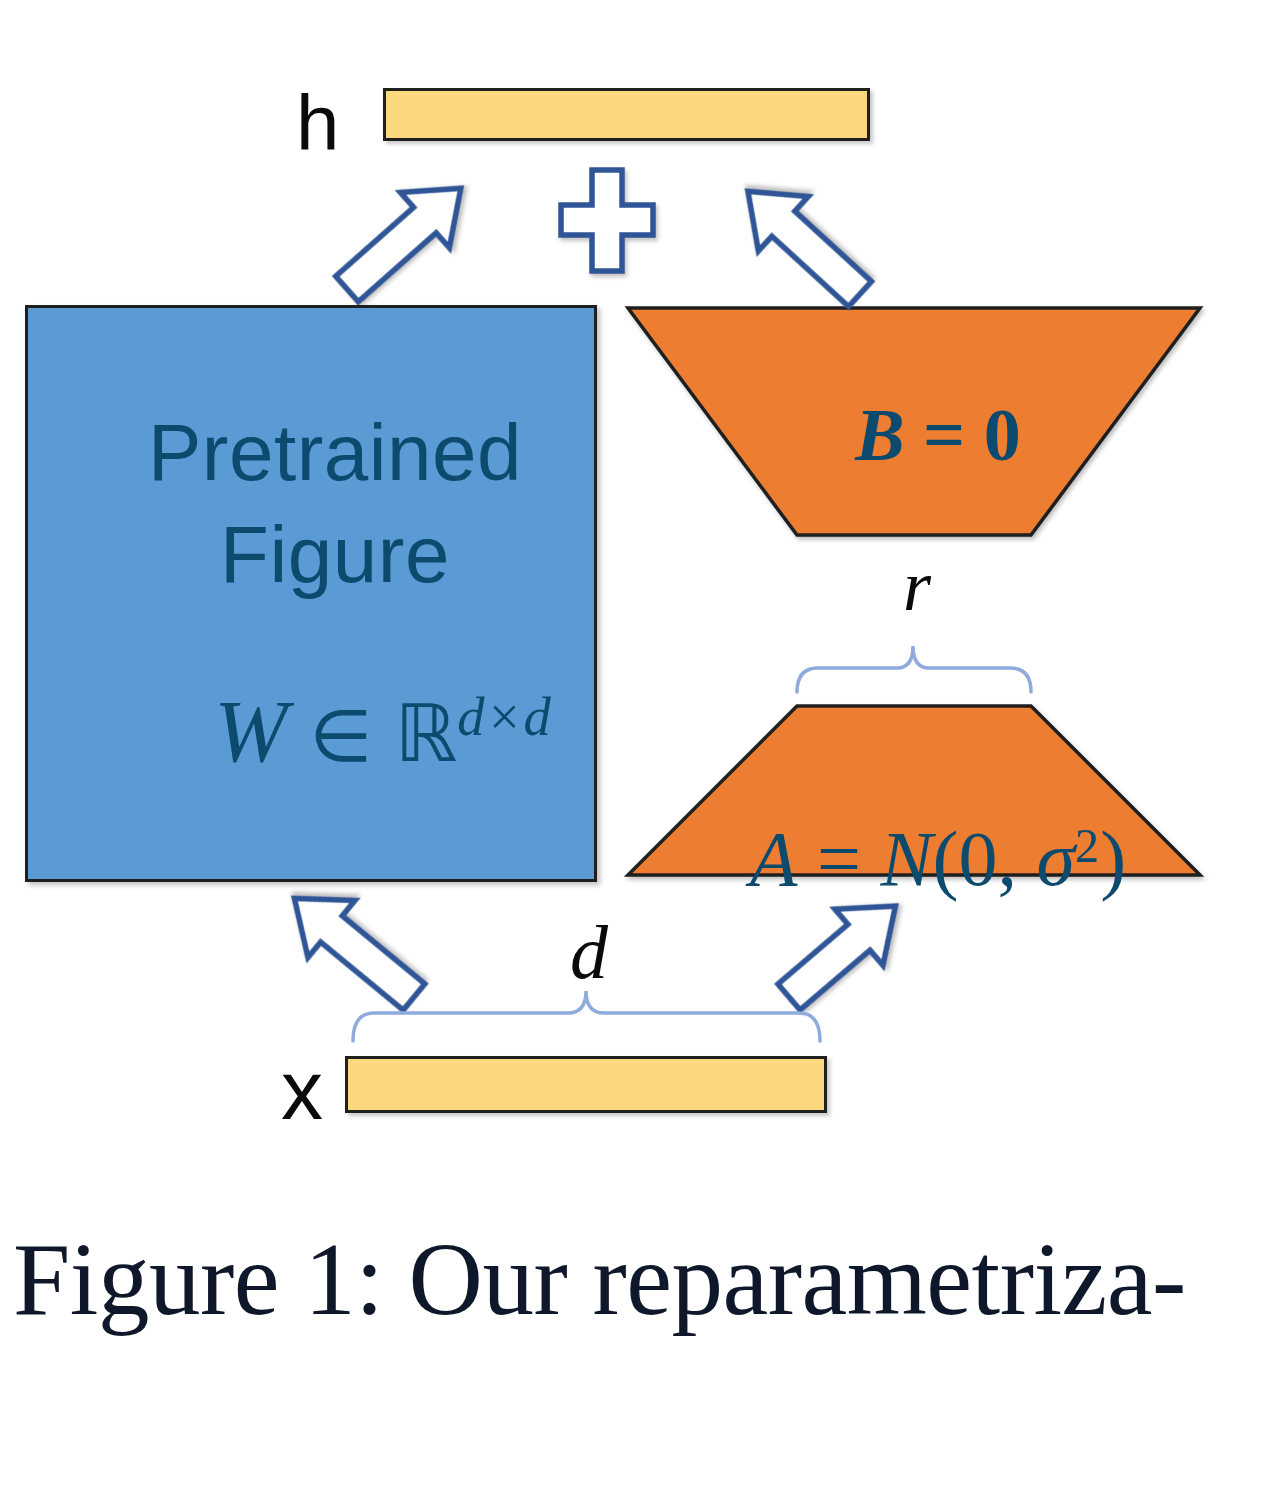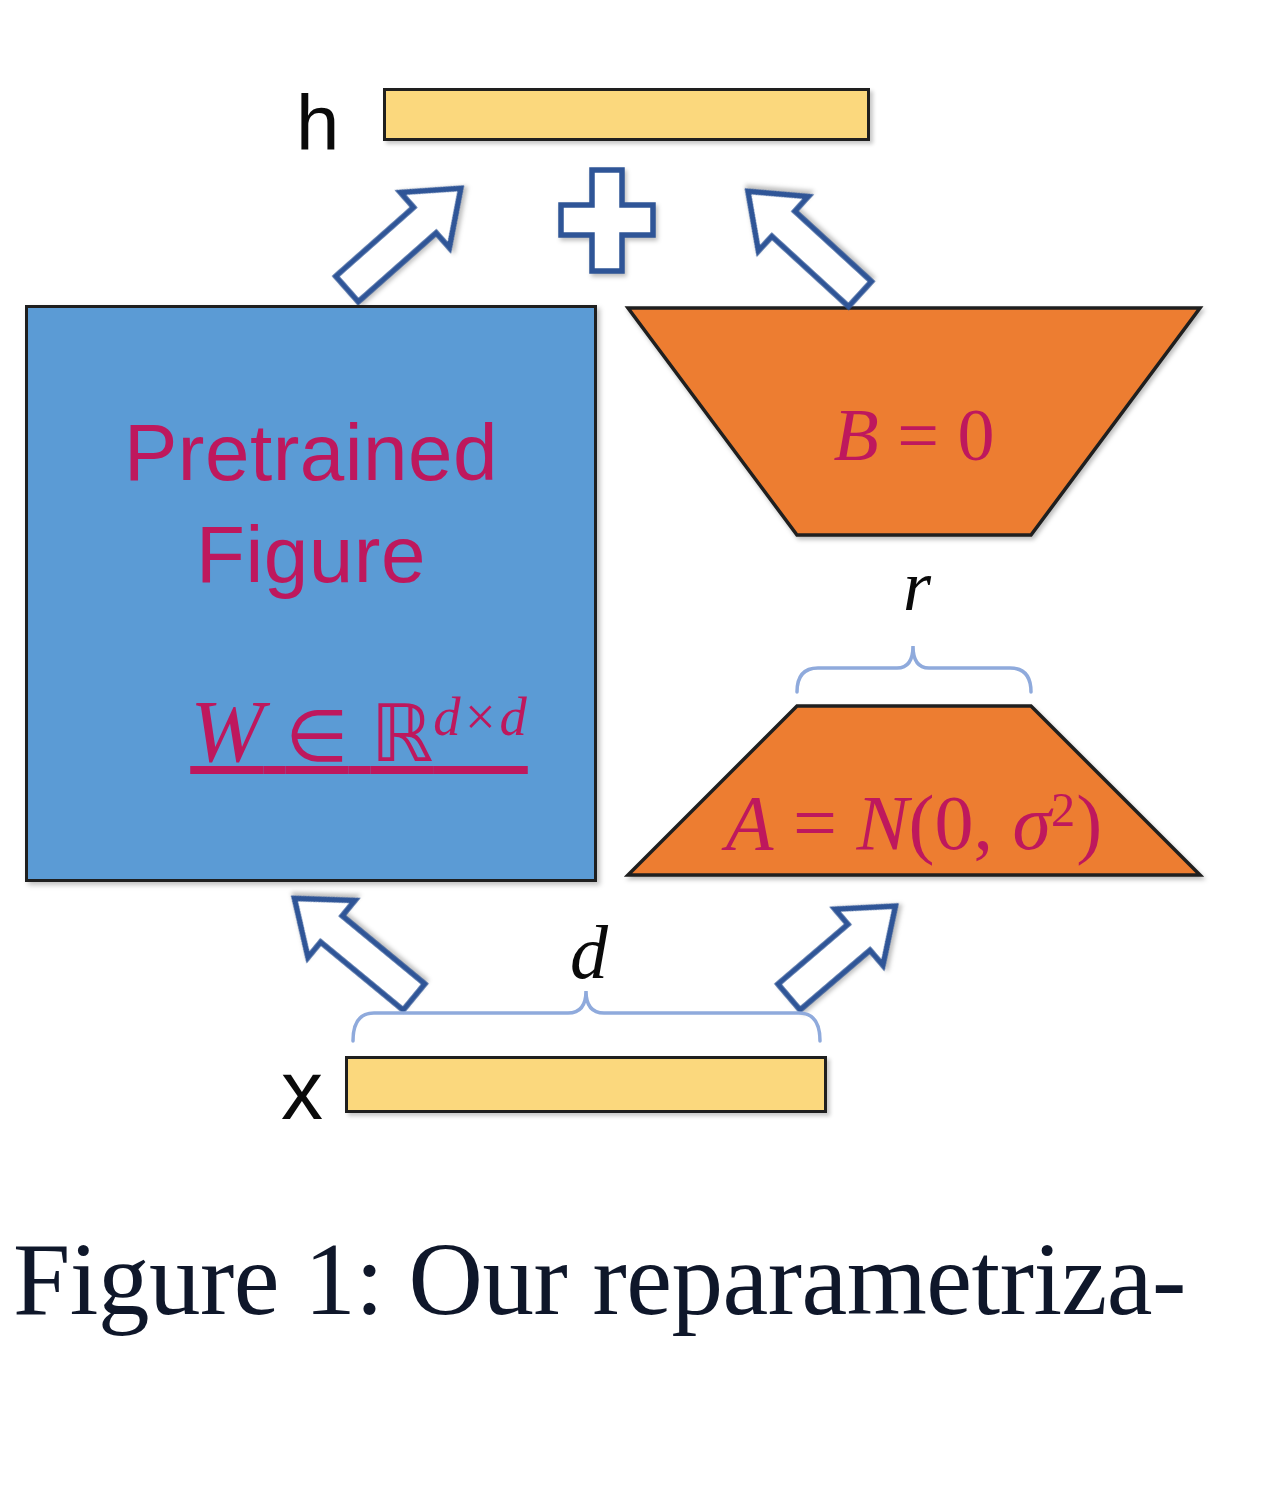--- a/index.html
+++ b/index.html
@@ -28,36 +28,36 @@
   .shape{filter:drop-shadow(2px 3px 2px rgba(0,0,0,.25));}
   .sans-label{
     position:absolute;
     color:#0a0a0a;
     font-family:"Liberation Sans",sans-serif;
     line-height:1;
   }
   .math{font-family:"Liberation Serif",serif;}
   .it{font-style:italic;}
   .bbset{font-family:"DejaVu Sans",sans-serif;font-style:normal;}
-  .white-text{color:#be185d;}
+  .white-text{color:#0c4a6e;padding-left:24px;}
   .center-block{position:absolute;text-align:center;}
   .sup{
     font-size:.62em;
     position:relative;
     top:-.48em;
     letter-spacing:.02em;
   }
   .pretrained{
     font-size:80px;
     line-height:102px;
     letter-spacing:.5px;
   }
   .w-formula{font-size:88px;line-height:1;}
-  .b-formula{font-size:74px;line-height:1;}
-  .a-formula{font-size:78px;line-height:1;}
+  .b-formula{font-size:74px;line-height:1;font-weight:bold;}
+  .a-formula{font-size:78px;line-height:1;margin-top:36px;}
   .dim-label{font-size:76px;line-height:1;color:#0a0a0a;}
   .rank-label{font-size:72px;line-height:1;color:#0a0a0a;}
   .caption{
     position:absolute;
     left:13px;top:1226px;width:1252px;
     font-family:"Liberation Serif",serif;
     font-size:103px;
     line-height:107px;
     color:#0f172a;
     letter-spacing:-0.5px;
@@ -92,21 +92,21 @@
   <div class="sans-label" style="left:296px;top:84px;font-size:78px;">h</div>
   <div class="rect-bar" style="left:383px;top:88px;width:487px;height:53px;"></div>
 
   <div class="blue-box" style="left:25px;top:305px;width:572px;height:577px;"></div>
 
   <div class="center-block white-text pretrained" style="left:25px;top:402px;width:572px;">
     <div>Pretrained</div>
     <div>Figure</div>
   </div>
 
-  <div class="center-block white-text math w-formula" style="left:25px;top:688px;width:668px;text-decoration:underline;">
+  <div class="center-block white-text math w-formula" style="left:25px;top:688px;width:668px;">
     <span class="it">W</span>
     <span class="bbset" style="font-size:.82em;">∈</span>
     <span class="bbset" style="font-size:.9em;">ℝ</span><span class="sup it">d×d</span>
   </div>
 
   <div class="center-block white-text math b-formula" style="left:628px;top:398px;width:572px;">
     <span class="it">B</span><span> = </span><span>0</span>
   </div>
 
   <div class="center-block math it rank-label" style="left:862px;top:550px;width:110px;">r</div>

